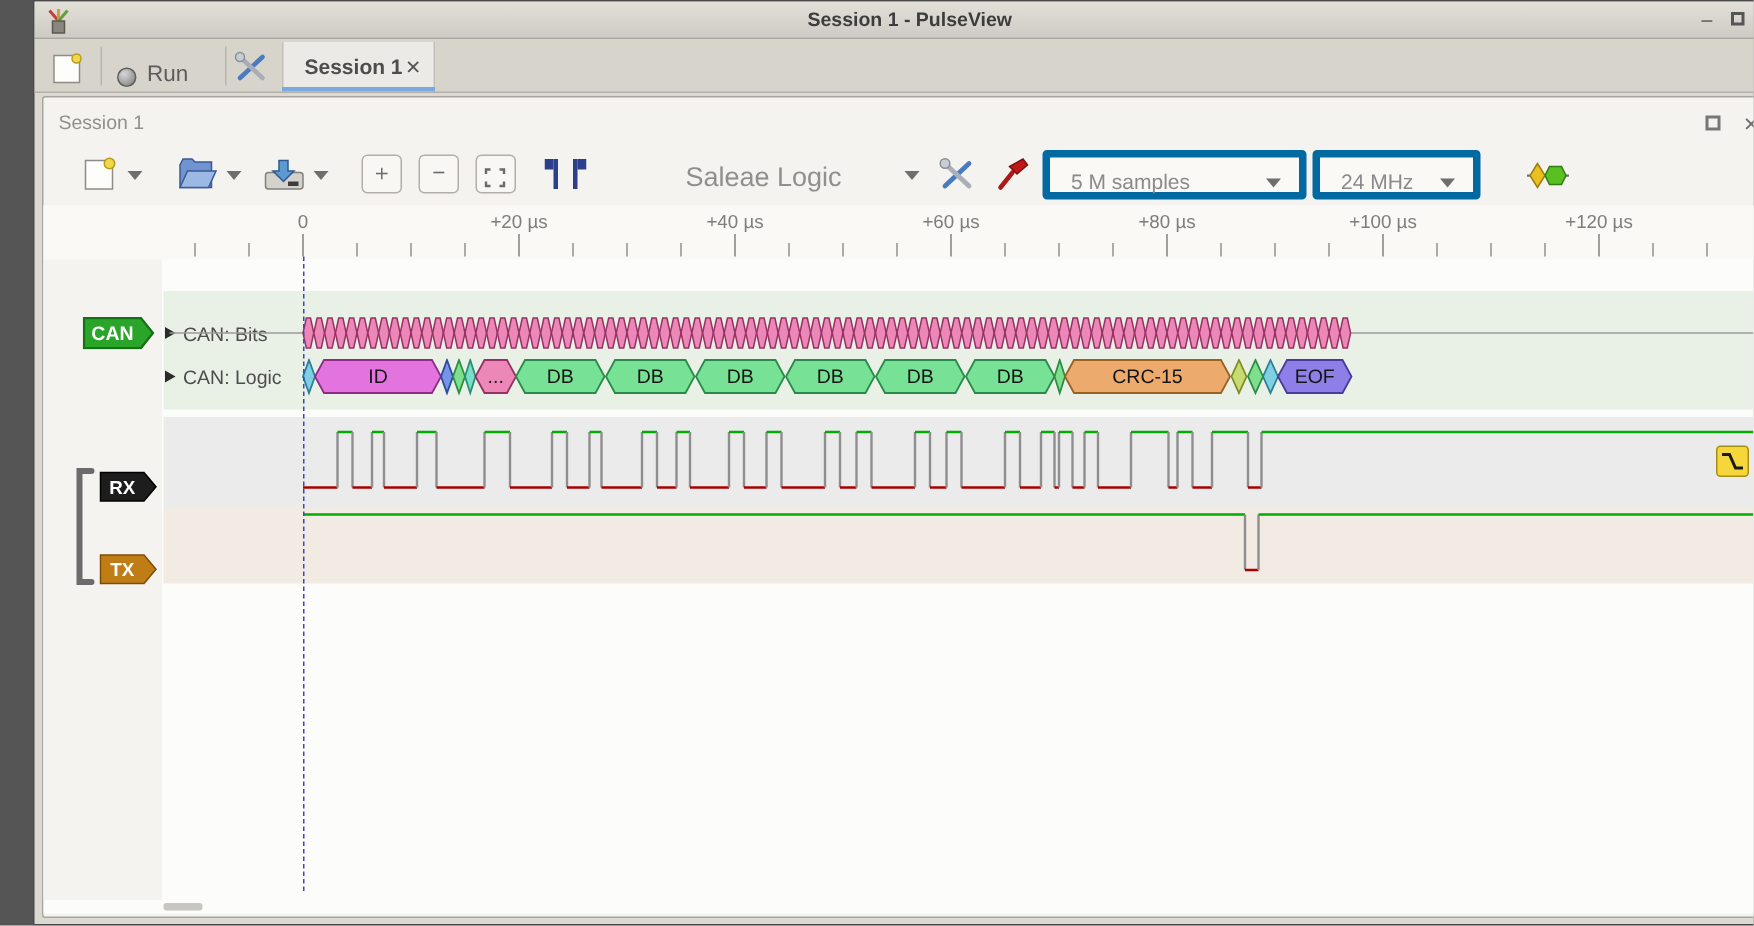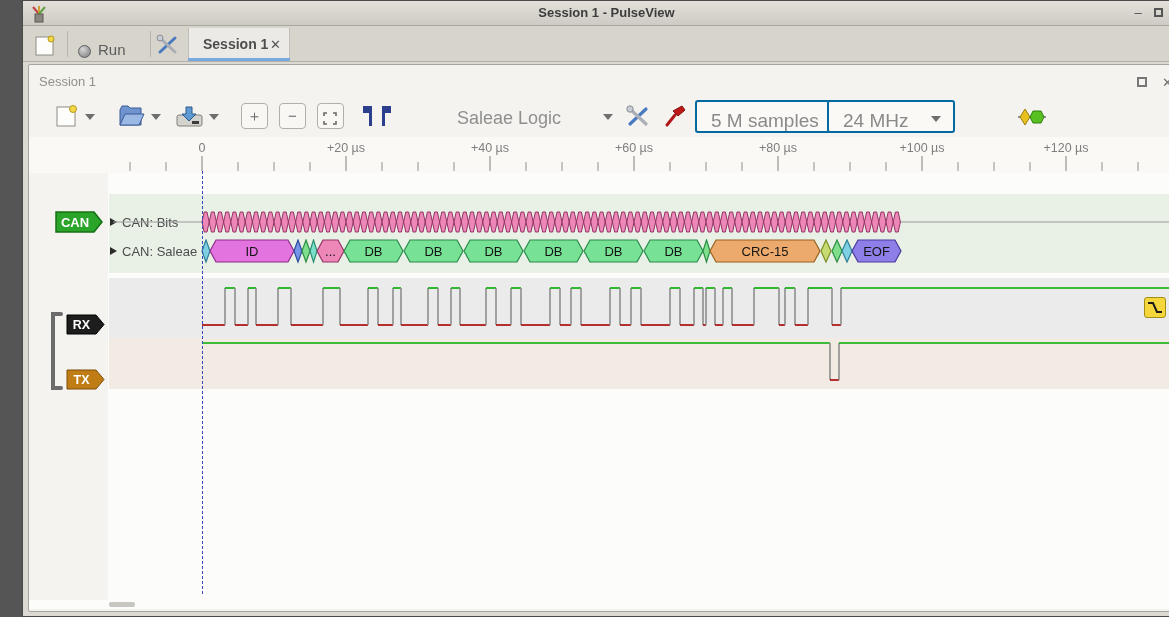--- a/index.html
+++ b/index.html
@@ -35,22 +35,22 @@
   .subwindow { left:5px; top:63px; width:1159px; height:548px; background:#f4f3ef;
     border:1px solid #a8a59e; border-radius:2px; }
   .session-title { left:16px; top:73px; font-size:13px; color:#92908b; }
   .subbtn { top:73px; width:17px; height:17px; color:#6e6e6e; text-align:center;
             font-size:13px; line-height:17px; }
   .submax { display:inline-block; width:10px; height:10px; border:2px solid #777; margin-top:3px;}
   .dd-arrow { width:0; height:0; border-left:5px solid transparent;
     border-right:5px solid transparent; border-top:6px solid #6e6e6e; }
   .sqbtn { width:27px; height:26px; border:1px solid #b2afa8; border-radius:4px;
     background:#f8f7f4; color:#6a6a6a; text-align:center; font-size:15px; line-height:24px; }
-  .combo { height:33px; border:2px solid #0369a1; border-radius:3px; background:#faf9f6;
-    color:#8a8a8a; font-size:19px; }
+  .combo { height:33px; border:5px solid #0369a1; border-radius:3px; background:#faf9f6;
+    color:#8a8a8a; font-size:14px; }
   .combo .val { position:absolute; left:14px; top:8px; }
   .combo .dd-arrow { position:absolute; right:12px; top:14px; }
   .device-label { font-size:18px; color:#8f8f8f; }
 
   
   .traceview { left:6px; top:136px; width:1157px; height:472px; background:#fcfcfb; }
   .rulerstrip { left:6px; top:136px; width:1157px; height:36px; background:#faf9f6; }
   .labelcol  { left:6px; top:172px; width:79px; height:427px; background:#f4f3ef; }
   .row-can { left:86px; top:193px; width:1060px; height:79px; background:#e9f1e7; }
   .row-rx  { left:86px; top:277px; width:1060px; height:60px; background:#ebebeb; }
@@ -169,21 +169,21 @@
     <svg width="26" height="26">
       <line x1="4" y1="22" x2="12" y2="12" stroke="#b01818" stroke-width="3" stroke-linecap="round"></line>
       <path d="M10,8 L15,13 L22,7 L19,3 Z" fill="#c01818" stroke="#801010"></path>
     </svg>
   </div>
 
   <div class="abs combo" style="left:672px;top:99px;width:176px">
     <span class="val">5 M samples</span>
     <span class="dd-arrow"></span>
   </div>
-  <div class="abs combo" style="left:804px;top:99px;width:128px">
+  <div class="abs combo" style="left:852px;top:99px;width:112px">
     <span class="val">24 MHz</span>
     <span class="dd-arrow"></span>
   </div>
 
   <div class="abs" style="left:994px;top:106px">
     <svg width="30" height="20">
       <line x1="1" y1="10" x2="29" y2="10" stroke="#707070" stroke-width="1.5"></line>
       <path d="M8,2 L13,10 L8,18 L3,10 Z" fill="#e8c020" stroke="#9a7e10"></path>
       <path d="M16,4 L24,4 L27,10 L24,16 L16,16 L13,10 Z" fill="#58c020" stroke="#2e7e10"></path>
     </svg>
@@ -235,21 +235,21 @@
       <text x="1037" y="15" text-anchor="middle" font-size="12.5" fill="#7e7e7e">+120 µs</text>
     </svg>
 
   <svg class="abs" style="left:32px;top:210px" width="49" height="22">
     <path d="M1,1 H39 L47,11 L39,21 H1 Z" fill="#2aa52a" stroke="#147014" stroke-width="1.5"></path>
     <text x="20" y="15.5" text-anchor="middle" font-size="13" font-weight="bold" fill="#ffffff">CAN</text>
   </svg>
   <div class="abs tri" style="left:87px;top:217px"></div>
   <div class="abs tri" style="left:87px;top:246px"></div>
   <div class="abs rowlabel" style="left:99px;top:214px">CAN: Bits</div>
-  <div class="abs rowlabel" style="left:99px;top:243px">CAN: Saleae</div>
+  <div class="abs rowlabel" style="left:99px;top:243px">CAN: Logic</div>
 
   <svg id="bits-svg" class="abs" style="left:86px;top:205px" width="1060" height="32">
       <line x1="4" y1="16" x2="93" y2="16" stroke="#9a9a9a"></line>
       <line x1="791" y1="16" x2="1060" y2="16" stroke="#9a9a9a"></line>
       <path d="M95.2,6 H98 L100.2,16 L98,26 H95.2 L93,16 Z" fill="#ec87b7" stroke="#943264" stroke-width="1"></path>
       <path d="M102.39999999999999,6 H105.19999999999999 L107.39999999999999,16 L105.19999999999999,26 H102.39999999999999 L100.19999999999999,16 Z" fill="#ec87b7" stroke="#943264" stroke-width="1"></path>
       <path d="M109.60000000000001,6 H112.4 L114.60000000000001,16 L112.4,26 H109.60000000000001 L107.4,16 Z" fill="#ec87b7" stroke="#943264" stroke-width="1"></path>
       <path d="M116.8,6 H119.6 L121.8,16 L119.6,26 H116.8 L114.6,16 Z" fill="#ec87b7" stroke="#943264" stroke-width="1"></path>
       <path d="M124.00000000000001,6 H126.8 L129,16 L126.8,26 H124.00000000000001 L121.80000000000001,16 Z" fill="#ec87b7" stroke="#943264" stroke-width="1"></path>
       <path d="M131.2,6 H134 L136.2,16 L134,26 H131.2 L129,16 Z" fill="#ec87b7" stroke="#943264" stroke-width="1"></path>

